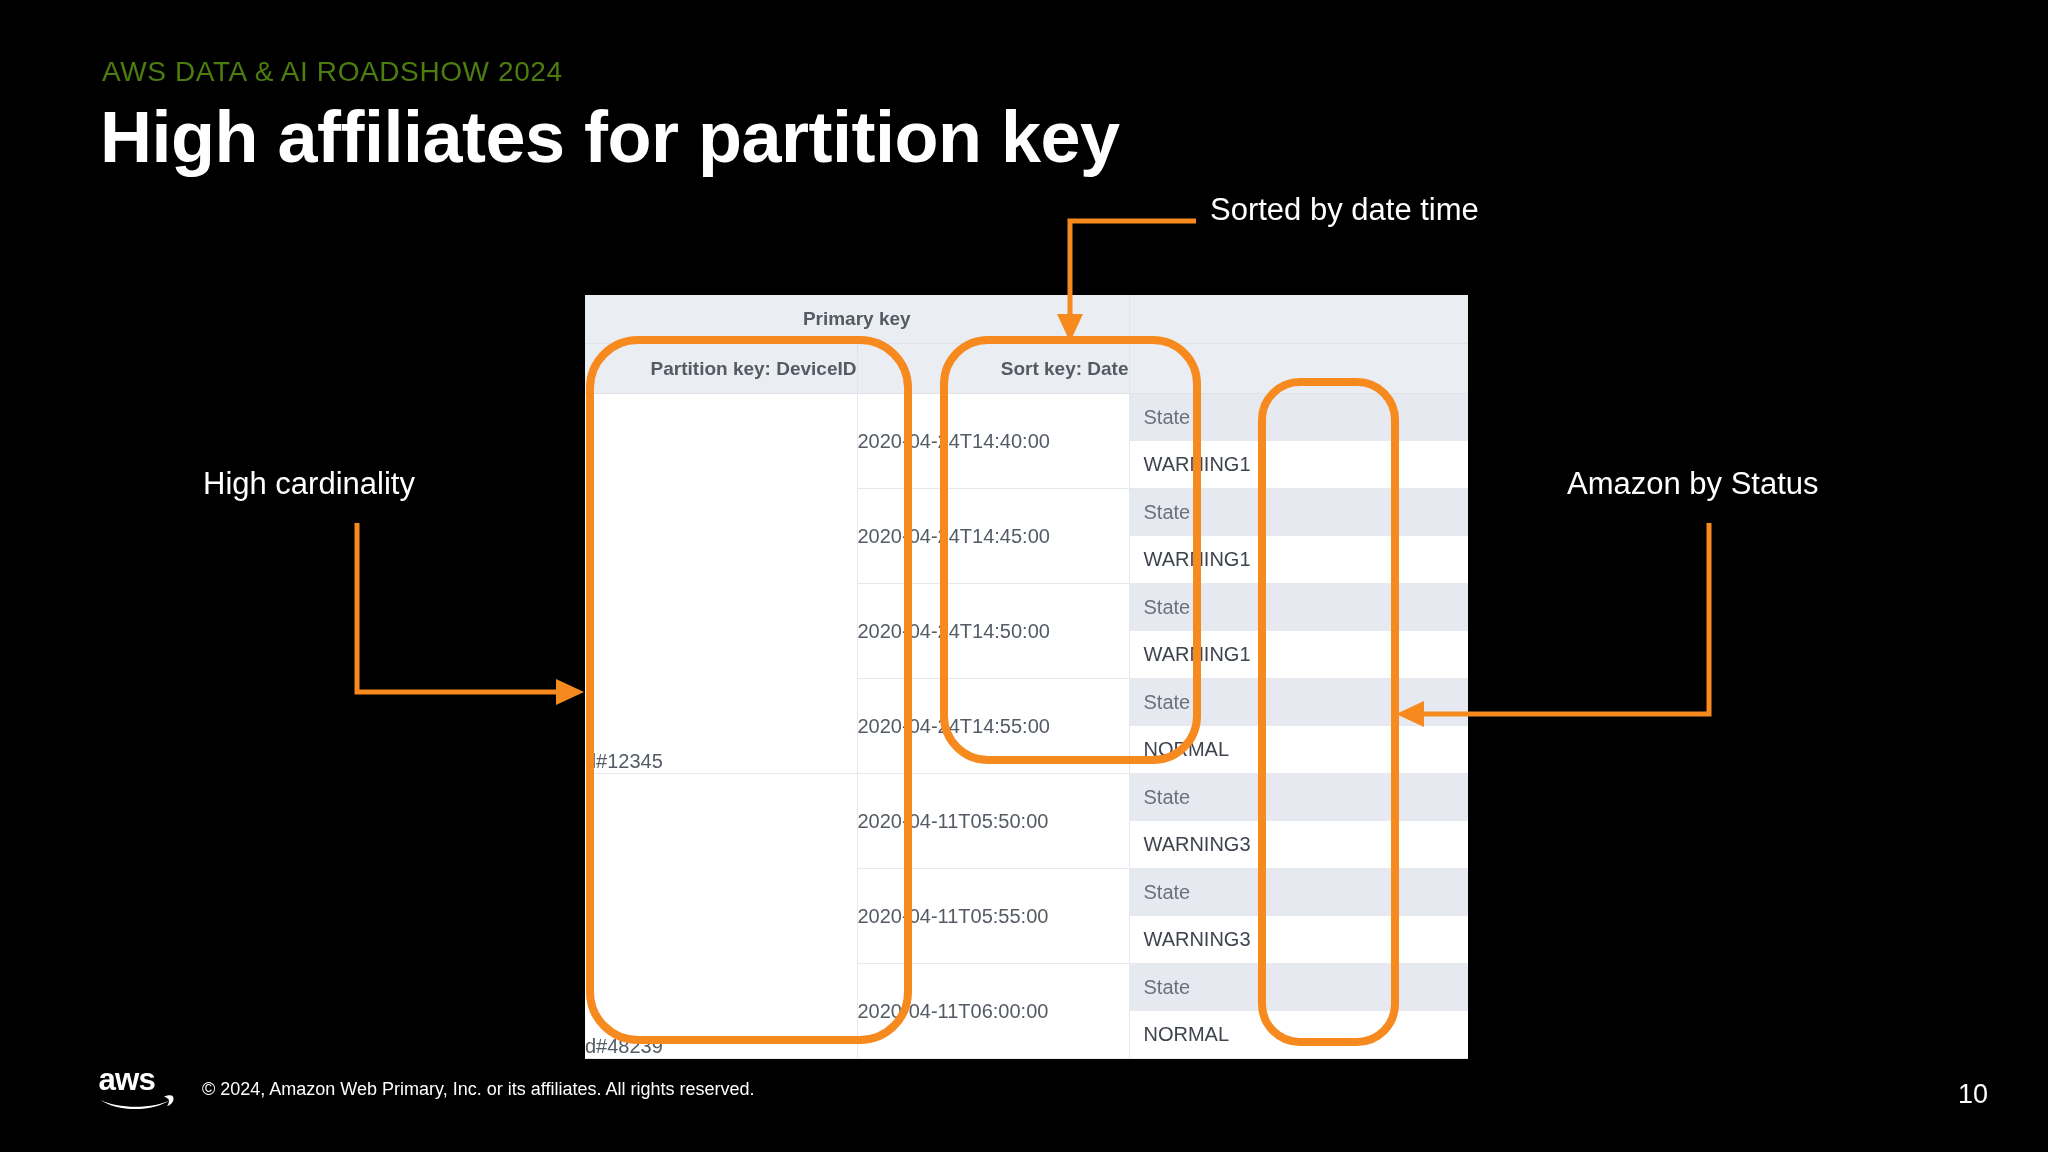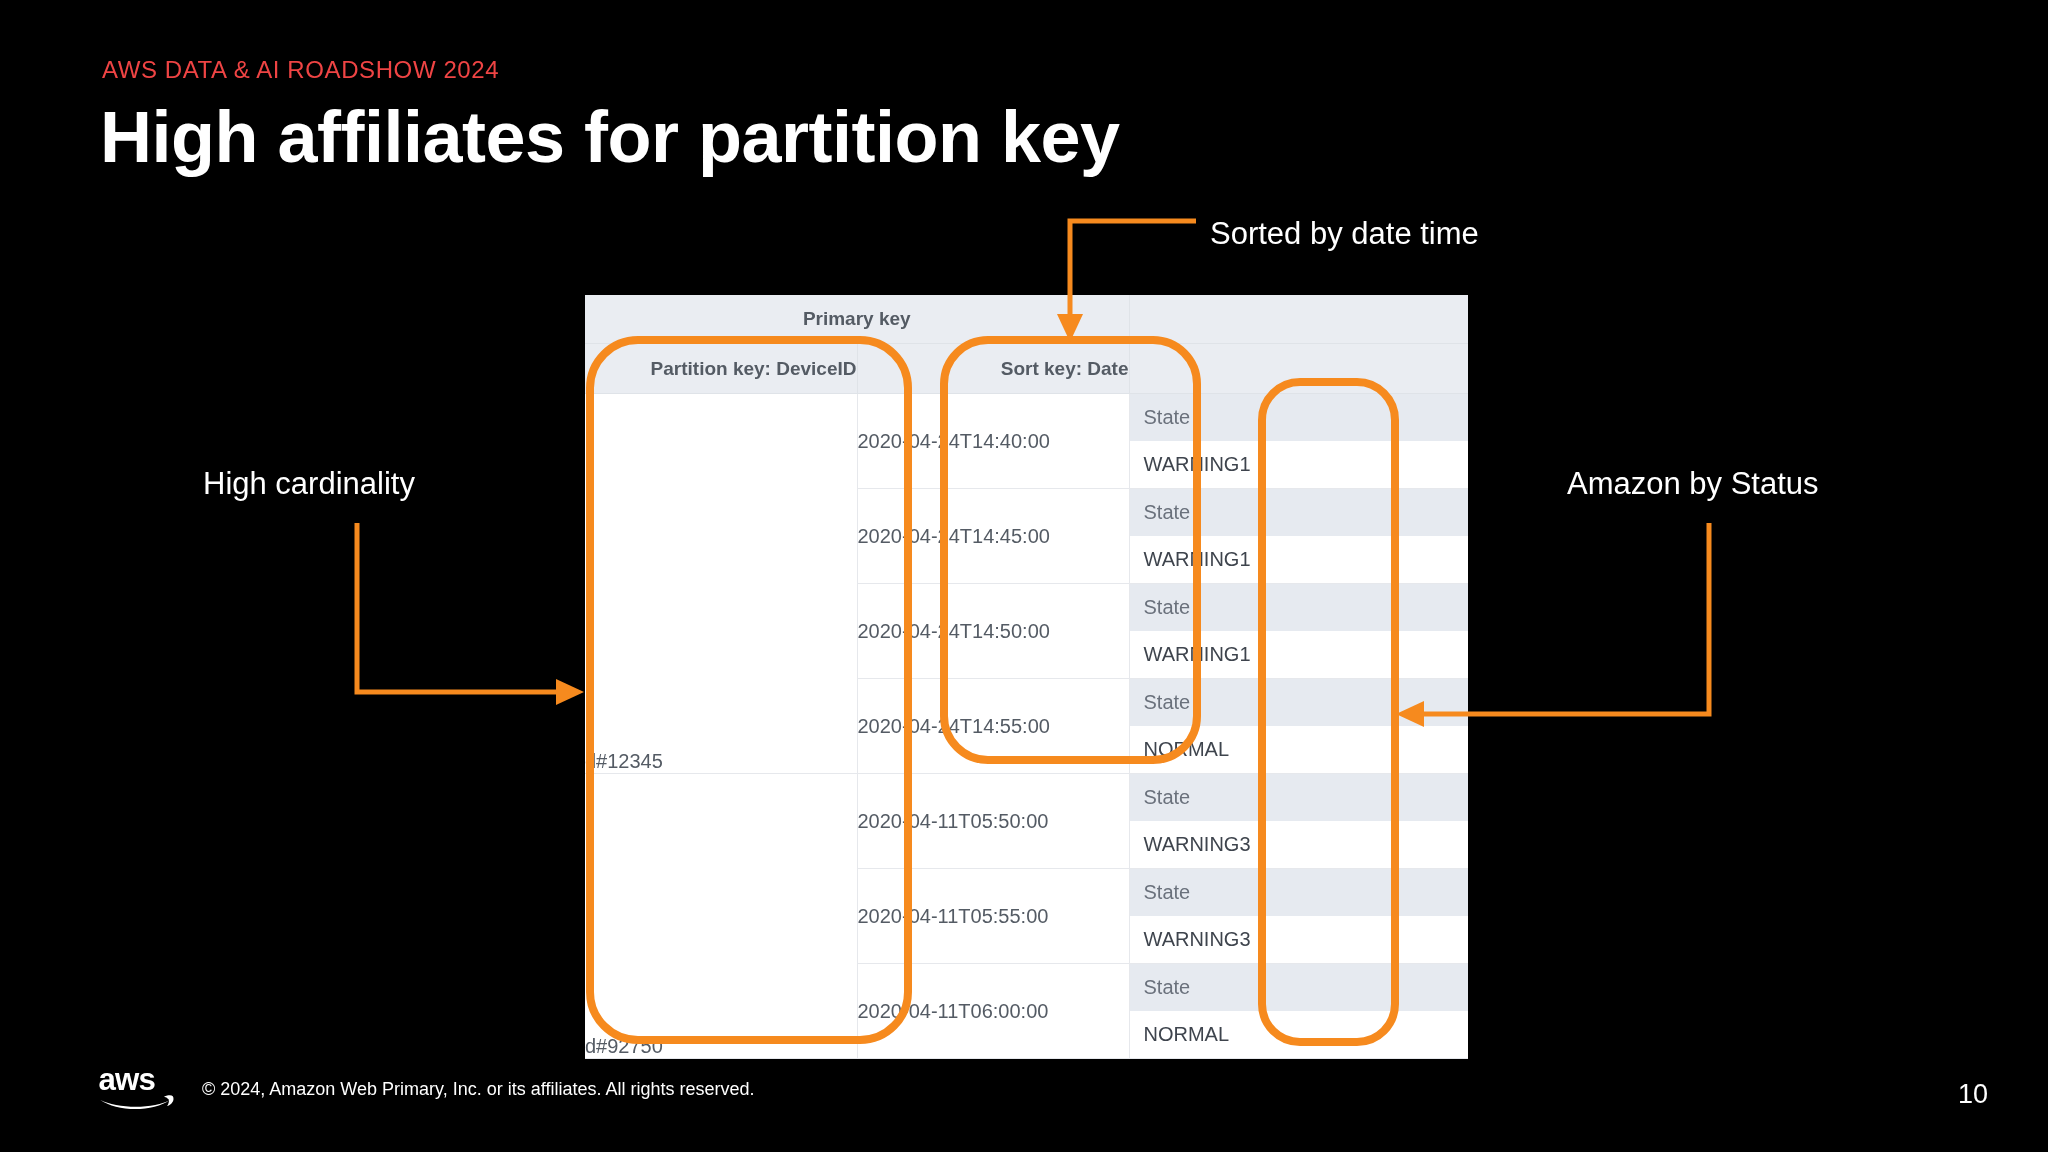--- a/index.html
+++ b/index.html
@@ -14,24 +14,24 @@
     overflow: hidden;
     font-family: "Liberation Sans", sans-serif;
     color: #ffffff;
   }
 
   
   .eyebrow {
     position: absolute;
     left: 102px;
     top: 56px;
-    font-size: 24px;
+    font-size: 28px;
     letter-spacing: 0.6px;
     font-weight: 400;
-    color: #ef4444;
+    color: #4d7c0f;
     white-space: nowrap;
   }
   .slide-title {
     position: absolute;
     left: 100px;
     top: 96px;
     font-size: 72px;
     font-weight: 700;
     letter-spacing: -0.5px;
     color: #ffffff;
@@ -146,21 +146,21 @@
     pointer-events: none;
   }
   .anno-label {
     position: absolute;
     font-size: 31px;
     font-weight: 400;
     color: #ffffff;
     white-space: nowrap;
   }
   .anno-high { left: 203px; top: 466px; }
-  .anno-sorted { left: 1210px; top: 216px; }
+  .anno-sorted { left: 1210px; top: 192px; }
   .anno-filter { left: 1567px; top: 466px; }
 
   
   .footer-copy {
     position: absolute;
     left: 202px;
     top: 1079px;
     font-size: 18px;
     color: #ffffff;
     white-space: nowrap;
@@ -265,21 +265,21 @@
             </div>
             <div class="attr-row value-row">
               <span class="attr-val">NORMAL</span>
               <span class="attr-pad"></span>
             </div>
           </div>
         </td>
       </tr>
 
       <tr>
-        <td class="cell-device" rowspan="3" style="height:94px">d#92750</td>
+        <td class="cell-device" rowspan="3" style="height:94px">d#48239</td>
         <td class="cell-date" style="height:94px">2020-04-11T05:50:00</td>
         <td class="attr-cell" style="height:94px">
           <div class="attr-grid">
             <div class="attr-row label-row">
               <span class="attr-key">State</span>
               <span class="attr-pad"></span>
             </div>
             <div class="attr-row value-row">
               <span class="attr-val">WARNING3</span>
               <span class="attr-pad"></span>

